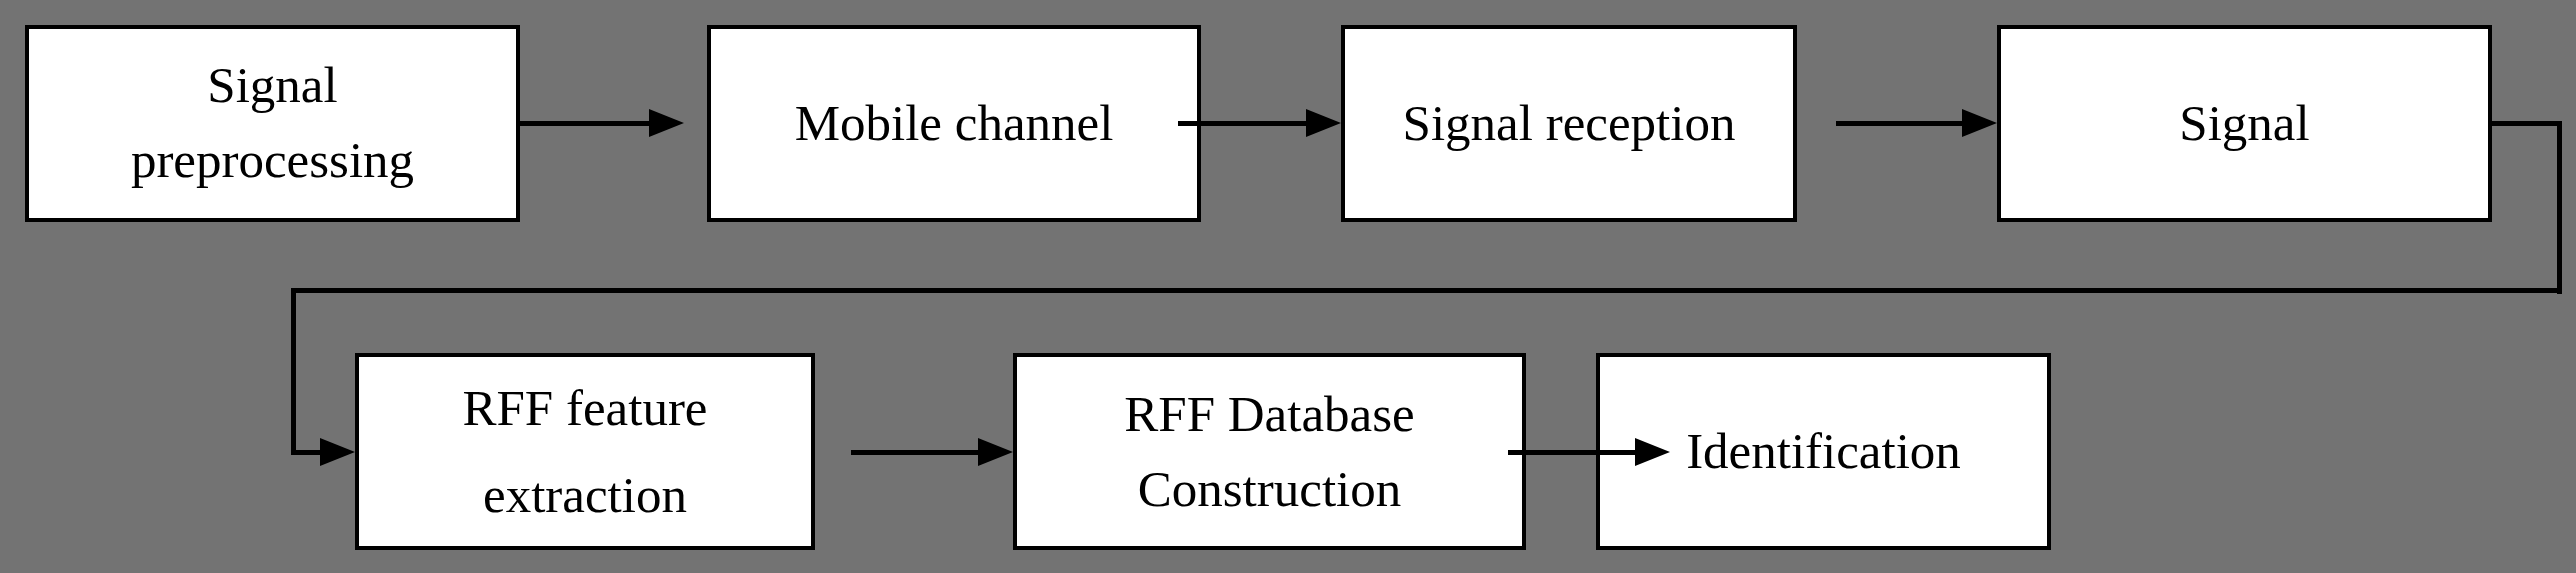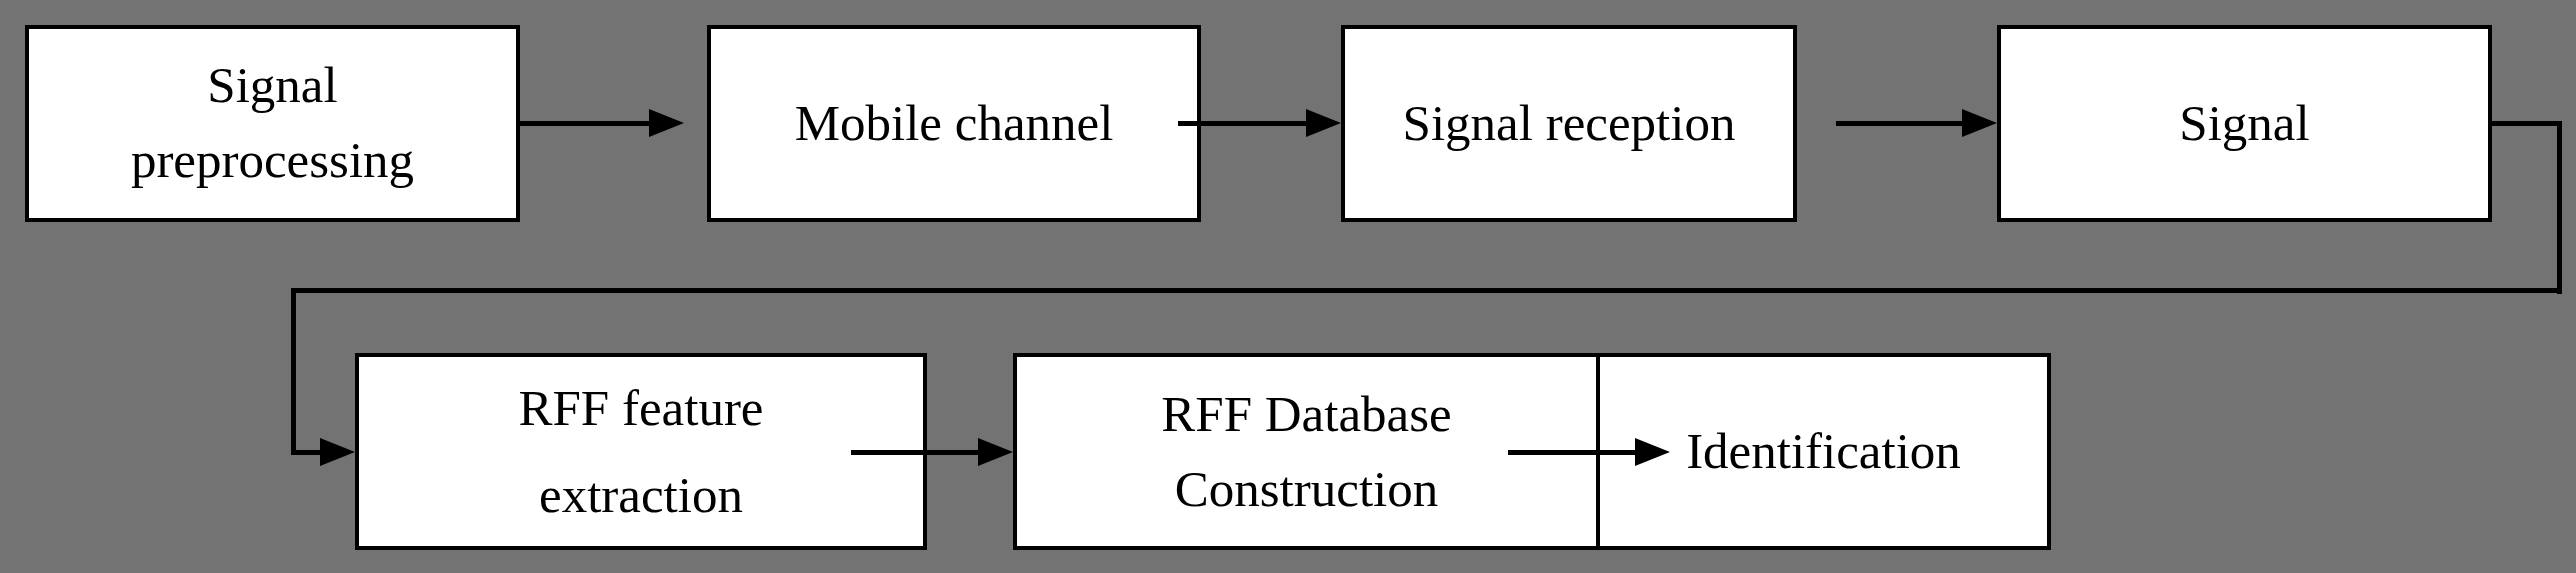--- a/index.html
+++ b/index.html
@@ -33,22 +33,22 @@
     line-height: 75px;
     color: #000000;
     white-space: nowrap;
   }
   
   #box-signal-transmission   { left: 25px;   top: 24.6px;  width: 495px; }
   #box-mobile-channel        { left: 684px;  top: 24.6px;  width: 494px; margin-left: 23px; }
   #box-signal-reception      { left: 1341px; top: 24.6px;  width: 456px; }
   #box-signal-preprocessing  { left: 1997px; top: 24.6px;  width: 495px; }
   
-  #box-rff-feature-extraction    { left: 355px;  top: 353px; width: 572px; gap: 12px; }
-  #box-rff-database-construction { left: 1013px; top: 353px; width: 587px; }
+  #box-rff-feature-extraction    { left: 355px;  top: 353px; width: 460px; gap: 12px; }
+  #box-rff-database-construction { left: 1013px; top: 353px; width: 513px; }
   #box-identification            { left: 1596px; top: 353px; width: 455px; }
 
   .seg {
     position: absolute;
     background: #000000;
   }
   .arrow-shaft {
     position: absolute;
     height: 5.4px;
     background: #000000;

